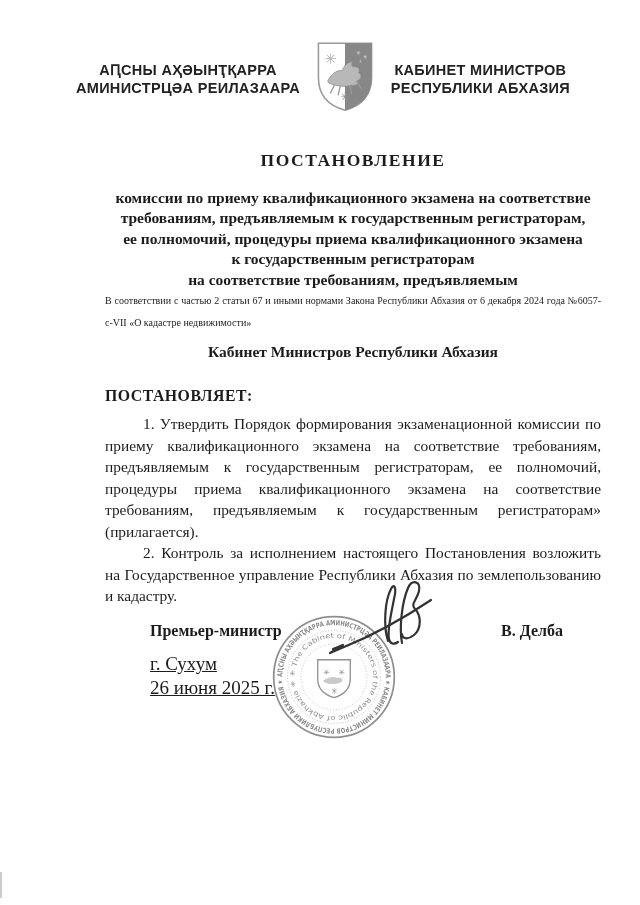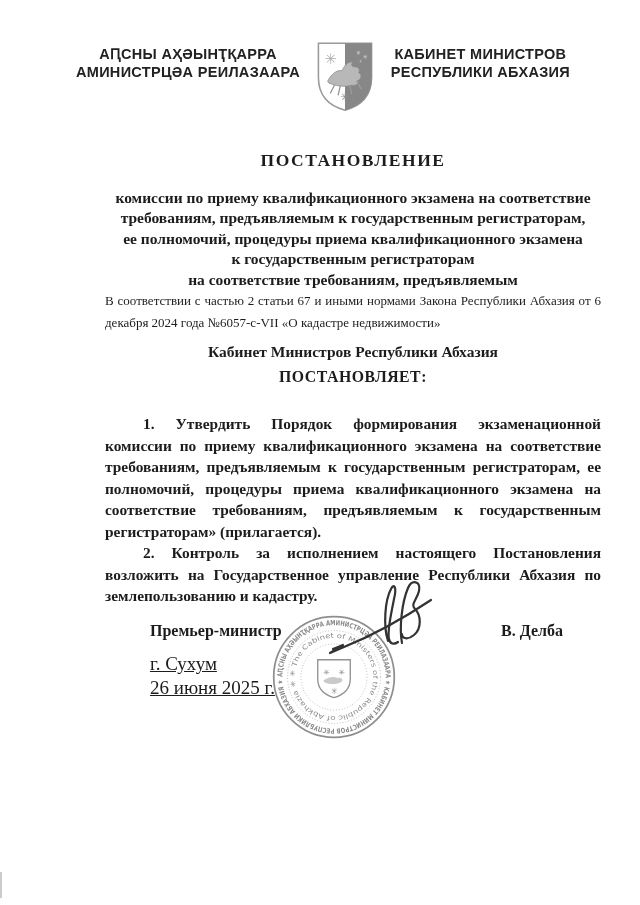--- a/index.html
+++ b/index.html
@@ -6,52 +6,52 @@
   html,body { background:#ffffff; }
   body {
     width:640px; height:905px; position:relative; overflow:hidden;
     font-family:"Liberation Serif", serif; color:#1c1c1c;
     -webkit-font-smoothing:antialiased;
   }
   .page { position:relative; width:640px; height:905px; background:#fff; }
 
   
   .header {
-    display:flex; justify-content:space-between; align-items:flex-start;
+    display:flex; justify-content:space-between; align-items:center;
     padding:37px 70px 0 76px;
   }
   .org-block {
     font-family:"Liberation Sans", sans-serif; font-weight:bold;
     font-size:14.5px; line-height:18px; text-align:center;
     letter-spacing:0.3px; color:#222; padding-top:8px; white-space:nowrap;
   }
   .emblem-wrap { width:58px; height:73px; margin-top:3px; flex:0 0 auto; }
 
   
   .content { padding:0 39px 0 105px; }
   .doc-title {
     margin-top:37px; text-align:center; font-weight:bold;
     font-size:17.5px; line-height:20px; letter-spacing:1.5px;
   }
   .subject {
     margin-top:18px; text-align:center; font-weight:bold;
     font-size:15.5px; line-height:20.4px;
   }
   .preamble {
-    text-align:justify; font-size:13px; line-height:22.2px;
+    text-align:justify; font-size:10px; line-height:22.2px;
   }
   .authority {
     margin-top:7px; text-align:center; font-weight:bold;
     font-size:15.5px; line-height:21px;
   }
   .resolves {
-    margin-top:4px; text-align:center; font-weight:bold;
+    margin-top:23px; text-align:left; font-weight:bold;
     font-size:15.8px; line-height:21px; letter-spacing:0.5px;
   }
-  .items { margin-top:26px;font-weight:bold; }
+  .items { margin-top:7px; }
   .item {
     text-align:justify; text-indent:38px;
     font-size:15.4px; line-height:21.5px;
   }
   .sig-row {
     margin-top:13px; display:flex; justify-content:space-between;
     padding-left:45px; padding-right:38px;
     font-weight:bold; font-size:16px; line-height:21px;
   }
   .dates { margin-top:11px; padding-left:45px; font-size:19px; line-height:23.7px;text-decoration:underline; }

